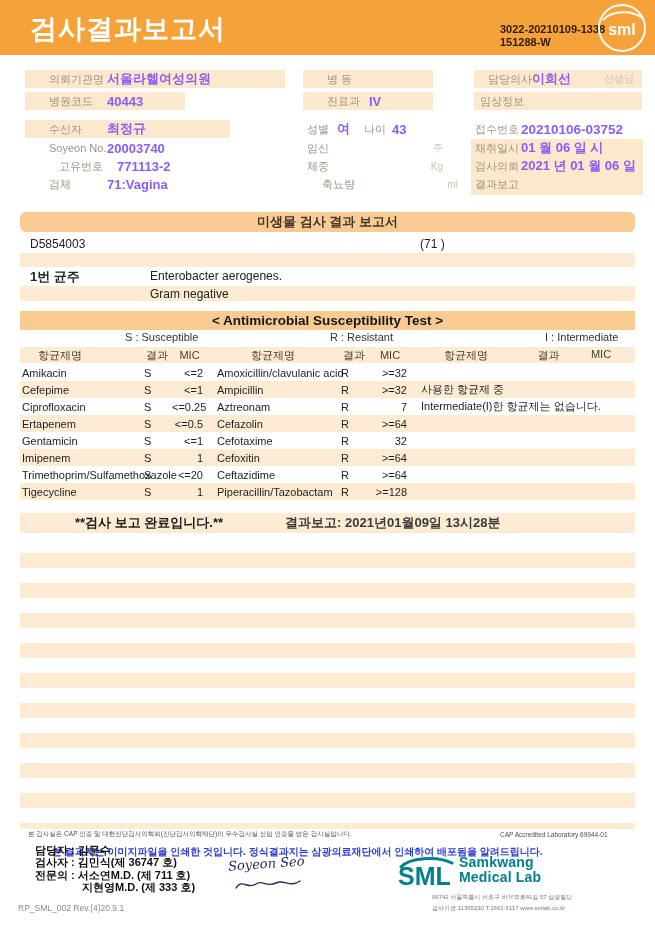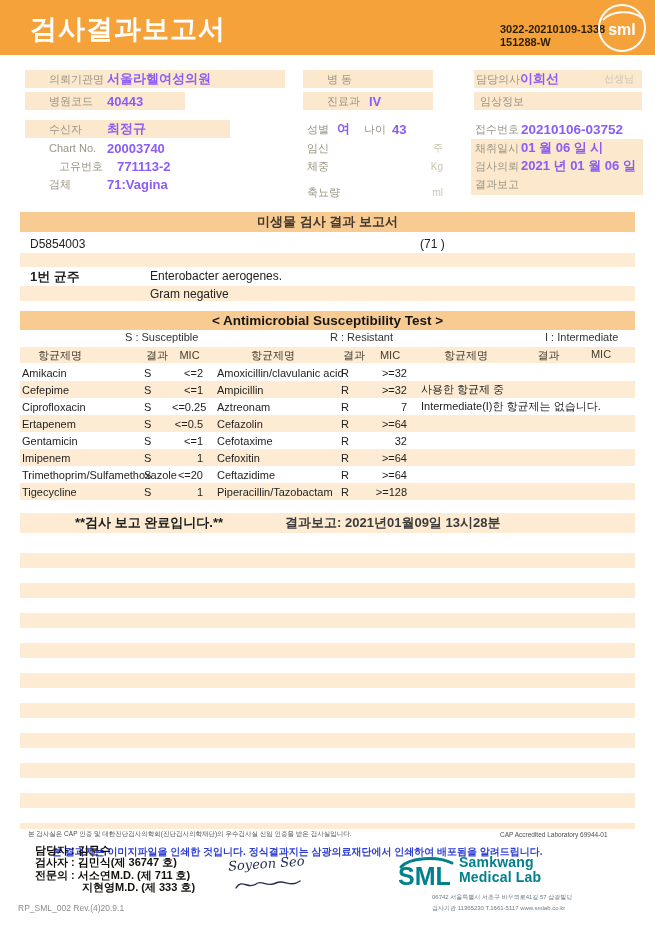--- a/index.html
+++ b/index.html
@@ -85,21 +85,21 @@
 
   <div class="f bgp" style="left:25px;top:70px;width:260px;">
     <span class="lb lbw58">의뢰기관명</span>
     <span class="vl">서울라헬여성의원</span>
   </div>
   <div class="f bgp" style="left:303px;top:70px;width:130px;">
     <span class="lb lbw42">병  동</span>
     <span class="vl"></span>
   </div>
   <div class="f bgp" style="left:474px;top:70px;width:168px;">
-    <span class="lb" style="padding-left:2px;width:44px;">담당의사</span>
+    <span class="lb" style="padding-left:14px;width:44px;">담당의사</span>
     <span class="vl">이희선</span>
     <span class="sfx">선생님</span>
   </div>
 
   <div class="f bgp" style="left:25px;top:92px;width:160px;">
     <span class="lb lbw58">병원코드</span>
     <span class="vl">40443</span>
   </div>
   <div class="f bgp" style="left:303px;top:92px;width:130px;">
     <span class="lb lbw42">진료과</span>
@@ -108,21 +108,21 @@
   <div class="f bgp" style="left:474px;top:92px;width:168px;">
     <span class="lb" style="padding-left:6px;width:44px;">임상정보</span>
     <span class="vl"></span>
   </div>
 
   <div class="f bgp" style="left:25px;top:120px;width:205px;">
     <span class="lb lbw58">수신자</span>
     <span class="vl">최정규</span>
   </div>
   <div class="f" style="left:25px;top:139px;width:205px;">
-    <span class="lb lbw58">Chart No.</span>
+    <span class="lb lbw58">Soyeon No.</span>
     <span class="vl">20003740</span>
   </div>
   <div class="f" style="left:35px;top:157px;width:205px;">
     <span class="lb lbw58">고유번호</span>
     <span class="vl">771113-2</span>
   </div>
   <div class="f" style="left:25px;top:175px;width:205px;">
     <span class="lb lbw58">검체</span>
     <span class="vl">71:Vagina</span>
   </div>
@@ -134,21 +134,21 @@
     <span class="vl">43</span>
   </div>
   <div class="f" style="left:303px;top:139px;width:150px;">
     <span class="lb lbw30" style="padding-left:4px;">임신</span>
     <span class="un">주</span>
   </div>
   <div class="f" style="left:303px;top:157px;width:150px;">
     <span class="lb lbw30" style="padding-left:4px;">체중</span>
     <span class="un">Kg</span>
   </div>
-  <div class="f" style="left:303px;top:175px;width:150px;margin-top:8px;">
+  <div class="f" style="left:318px;top:175px;width:150px;">
     <span class="lb lbw30" style="padding-left:4px;">축뇨량</span>
     <span class="un">ml</span>
   </div>
 
   <div class="blk" style="left:471px;top:139px;width:172px;height:56px;"></div>
   <div class="f" style="left:471px;top:120px;width:172px;">
     <span class="lb lbw46" style="padding-left:4px;">접수번호</span>
     <span class="vl" style="font-size:13.5px;">20210106-03752</span>
   </div>
   <div class="f" style="left:471px;top:139px;width:172px;">
@@ -157,21 +157,21 @@
   </div>
   <div class="f" style="left:471px;top:157px;width:172px;">
     <span class="lb lbw46" style="padding-left:4px;">검사의뢰</span>
     <span class="vl">2021 년 01 월 06 일</span>
   </div>
   <div class="f" style="left:471px;top:175px;width:172px;">
     <span class="lb lbw46" style="padding-left:4px;">결과보고</span>
     <span class="vl"></span>
   </div>
 
-  <div class="sec-bar" style="top:212px;">미생물 검사 결과 보고서</div>
+  <div class="sec-bar" style="top:212px;border-radius:6px;">미생물 검사 결과 보고서</div>
   <div class="txtrow" style="left:30px;top:237px;">D5854003</div>
   <div class="txtrow" style="left:170px;top:237px;margin-top:15px;">Culture&amp;sensi(MIC)</div>
   <div class="txtrow" style="left:420px;top:237px;">(71 )</div>
   <div class="stripe" style="top:253px;"></div>
   <div class="txtrow" style="left:30px;top:268px;font-weight:bold;font-size:13px;">1번 균주</div>
   <div class="txtrow" style="left:150px;top:269px;">Enterobacter aerogenes.</div>
   <div class="stripe" style="top:286px;height:15px;">
     <span style="position:absolute;left:130px;top:1px;font-size:12px;color:#222;">Gram negative</span>
   </div>
 

